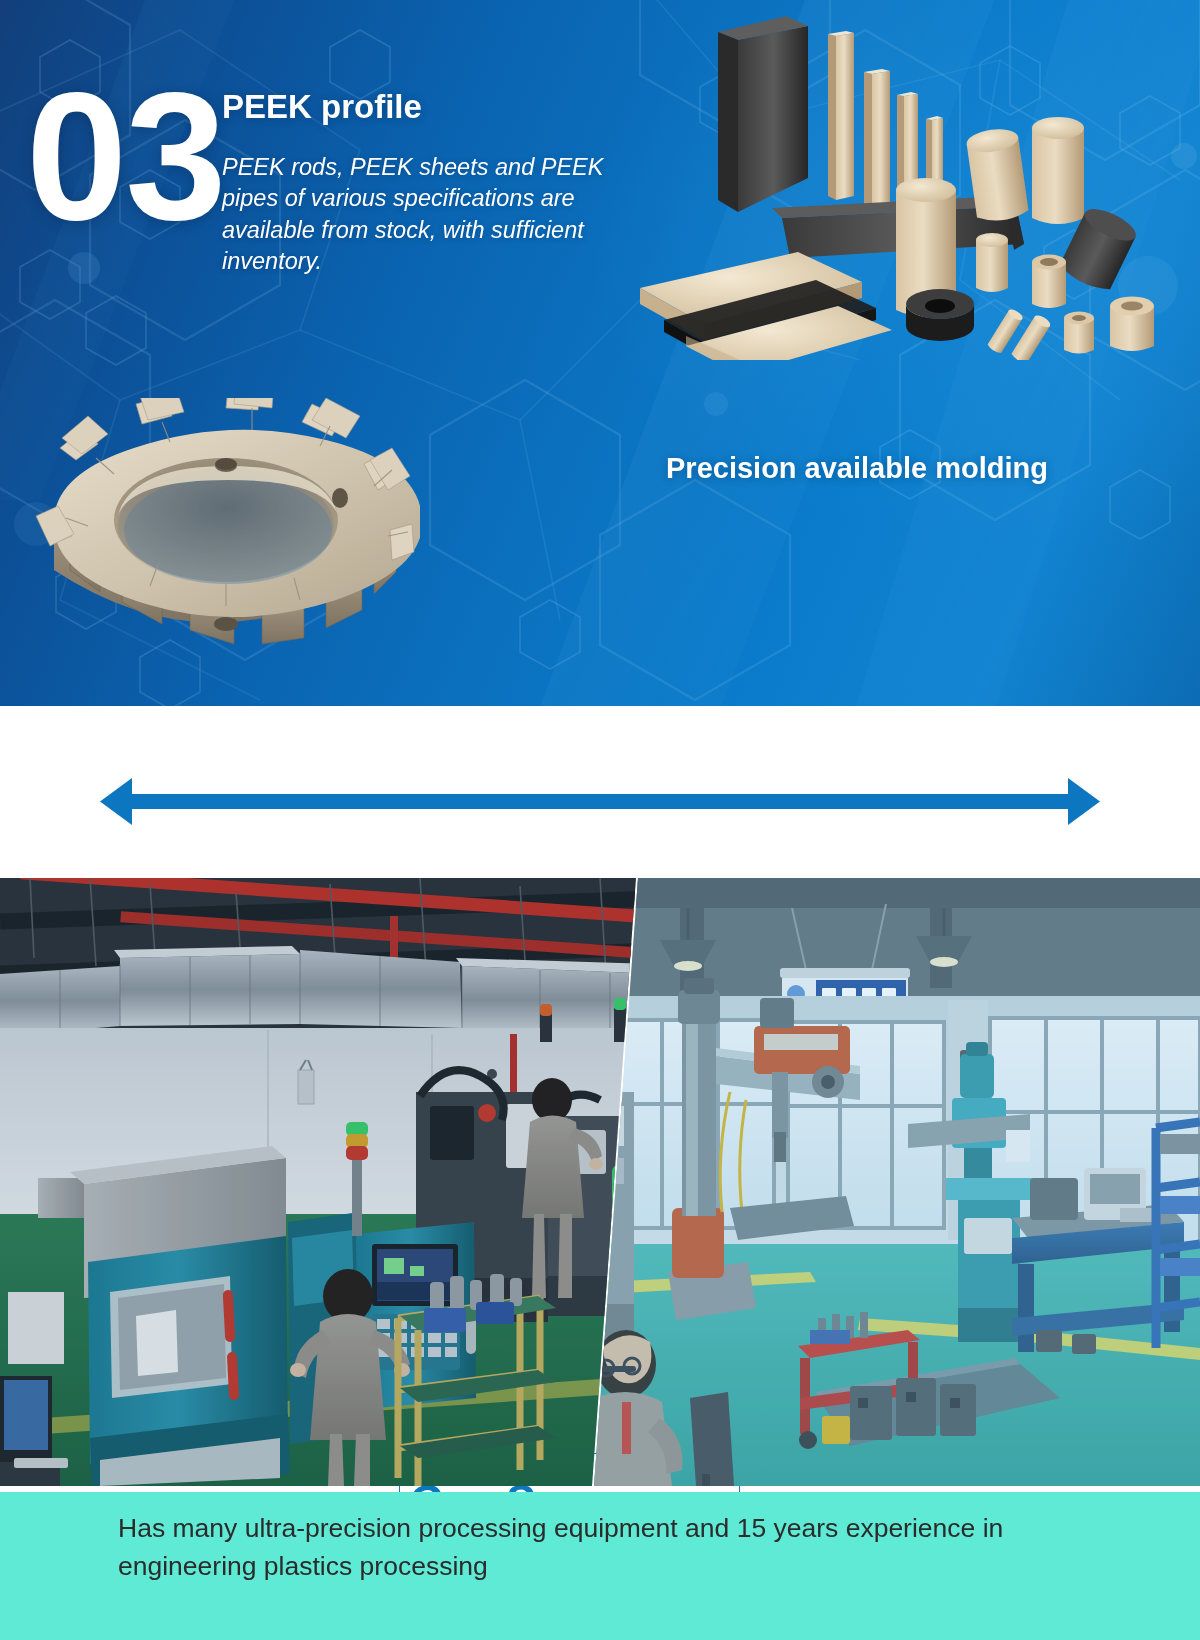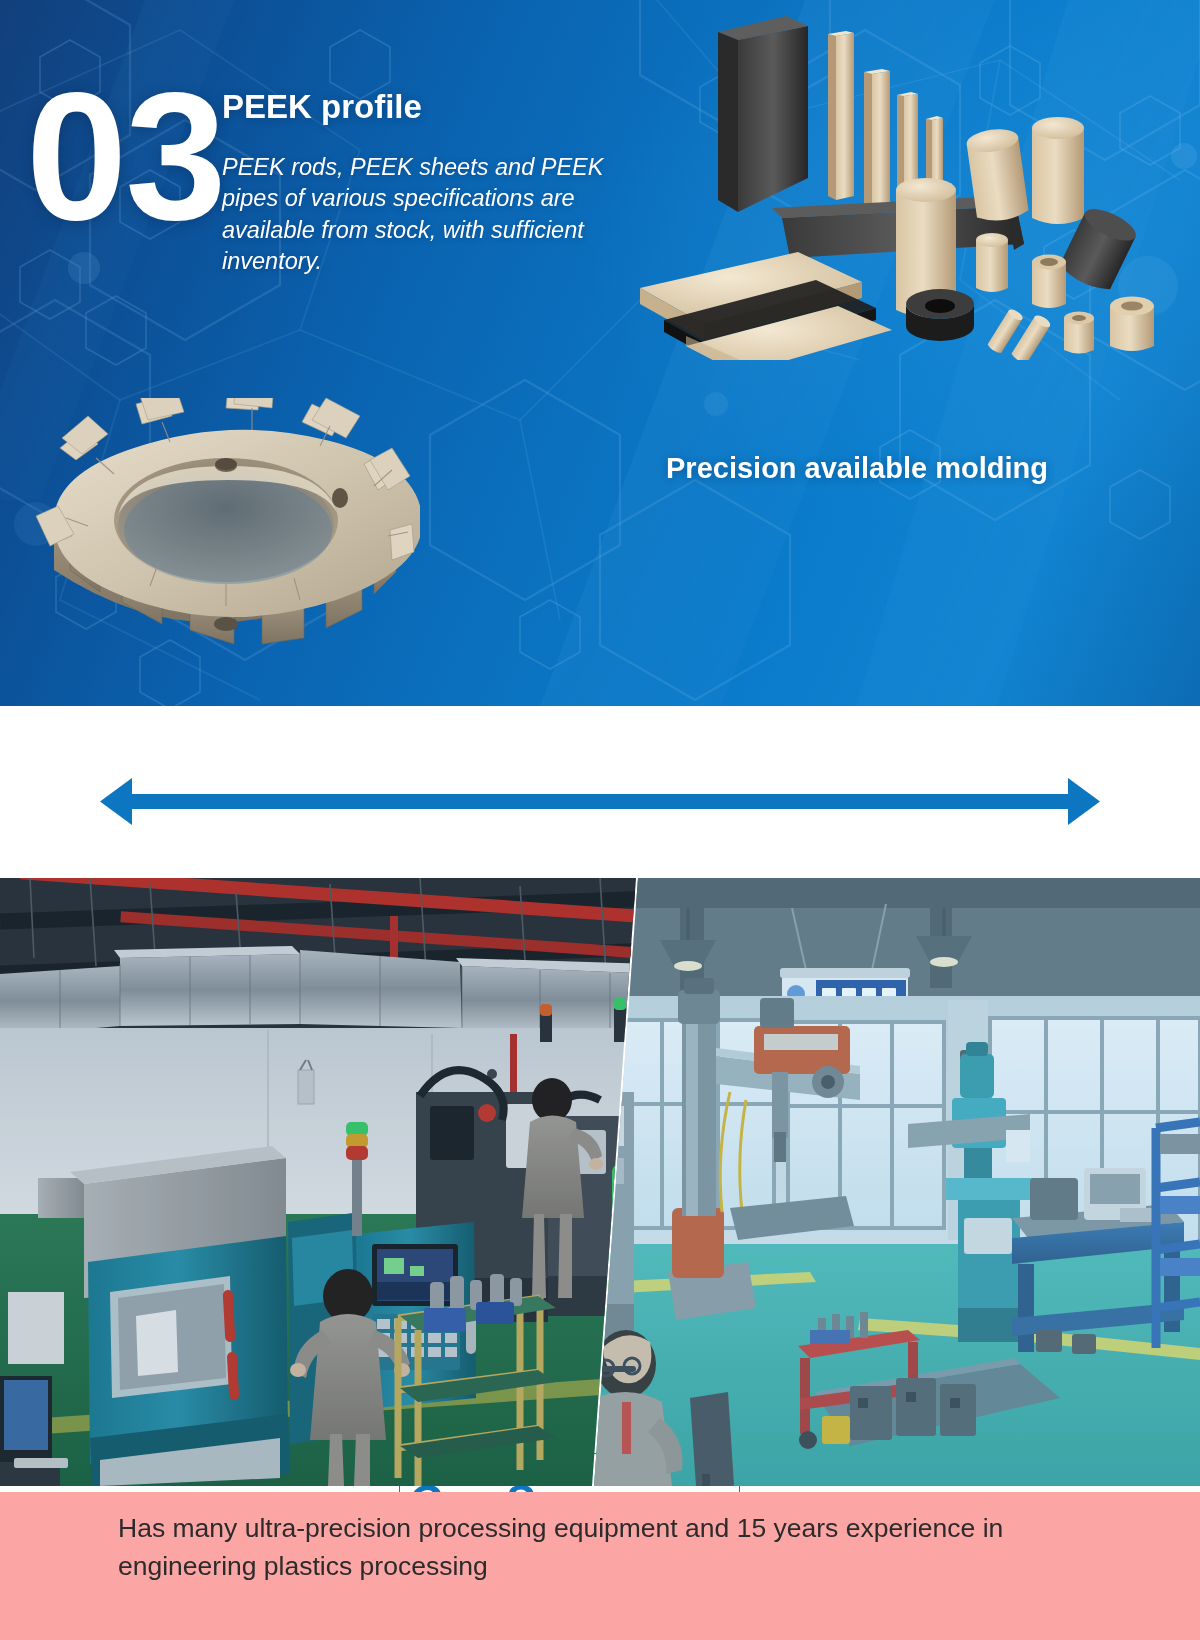--- a/index.html
+++ b/index.html
@@ -72,21 +72,21 @@
   
   .photos { position:absolute; left:0; top:878px; width:1200px; height:608px; overflow:hidden; }
   .photoL, .photoR { position:absolute; top:0; height:608px; overflow:hidden; }
   .photoL { left:0; width:660px; clip-path:polygon(0 0, 636px 0, 592px 608px, 0 608px); }
   .photoR { left:560px; width:640px; clip-path:polygon(78px 0, 640px 0, 640px 608px, 34px 608px); }
   .photoL svg, .photoR svg { display:block; }
 
   
   .caption {
     position:absolute; left:0; top:1492px; width:1200px; height:148px;
-    background:#fca5a5; padding:18px 118px 0 118px;
+    background:#5eead4; padding:18px 118px 0 118px;
   }
   .caption p { color:#2b2b2b; font-size:26.5px; line-height:1.42; }
 </style>
 </head>
 <body>
 
 <div id="page">
 
   <div class="hero">
 

